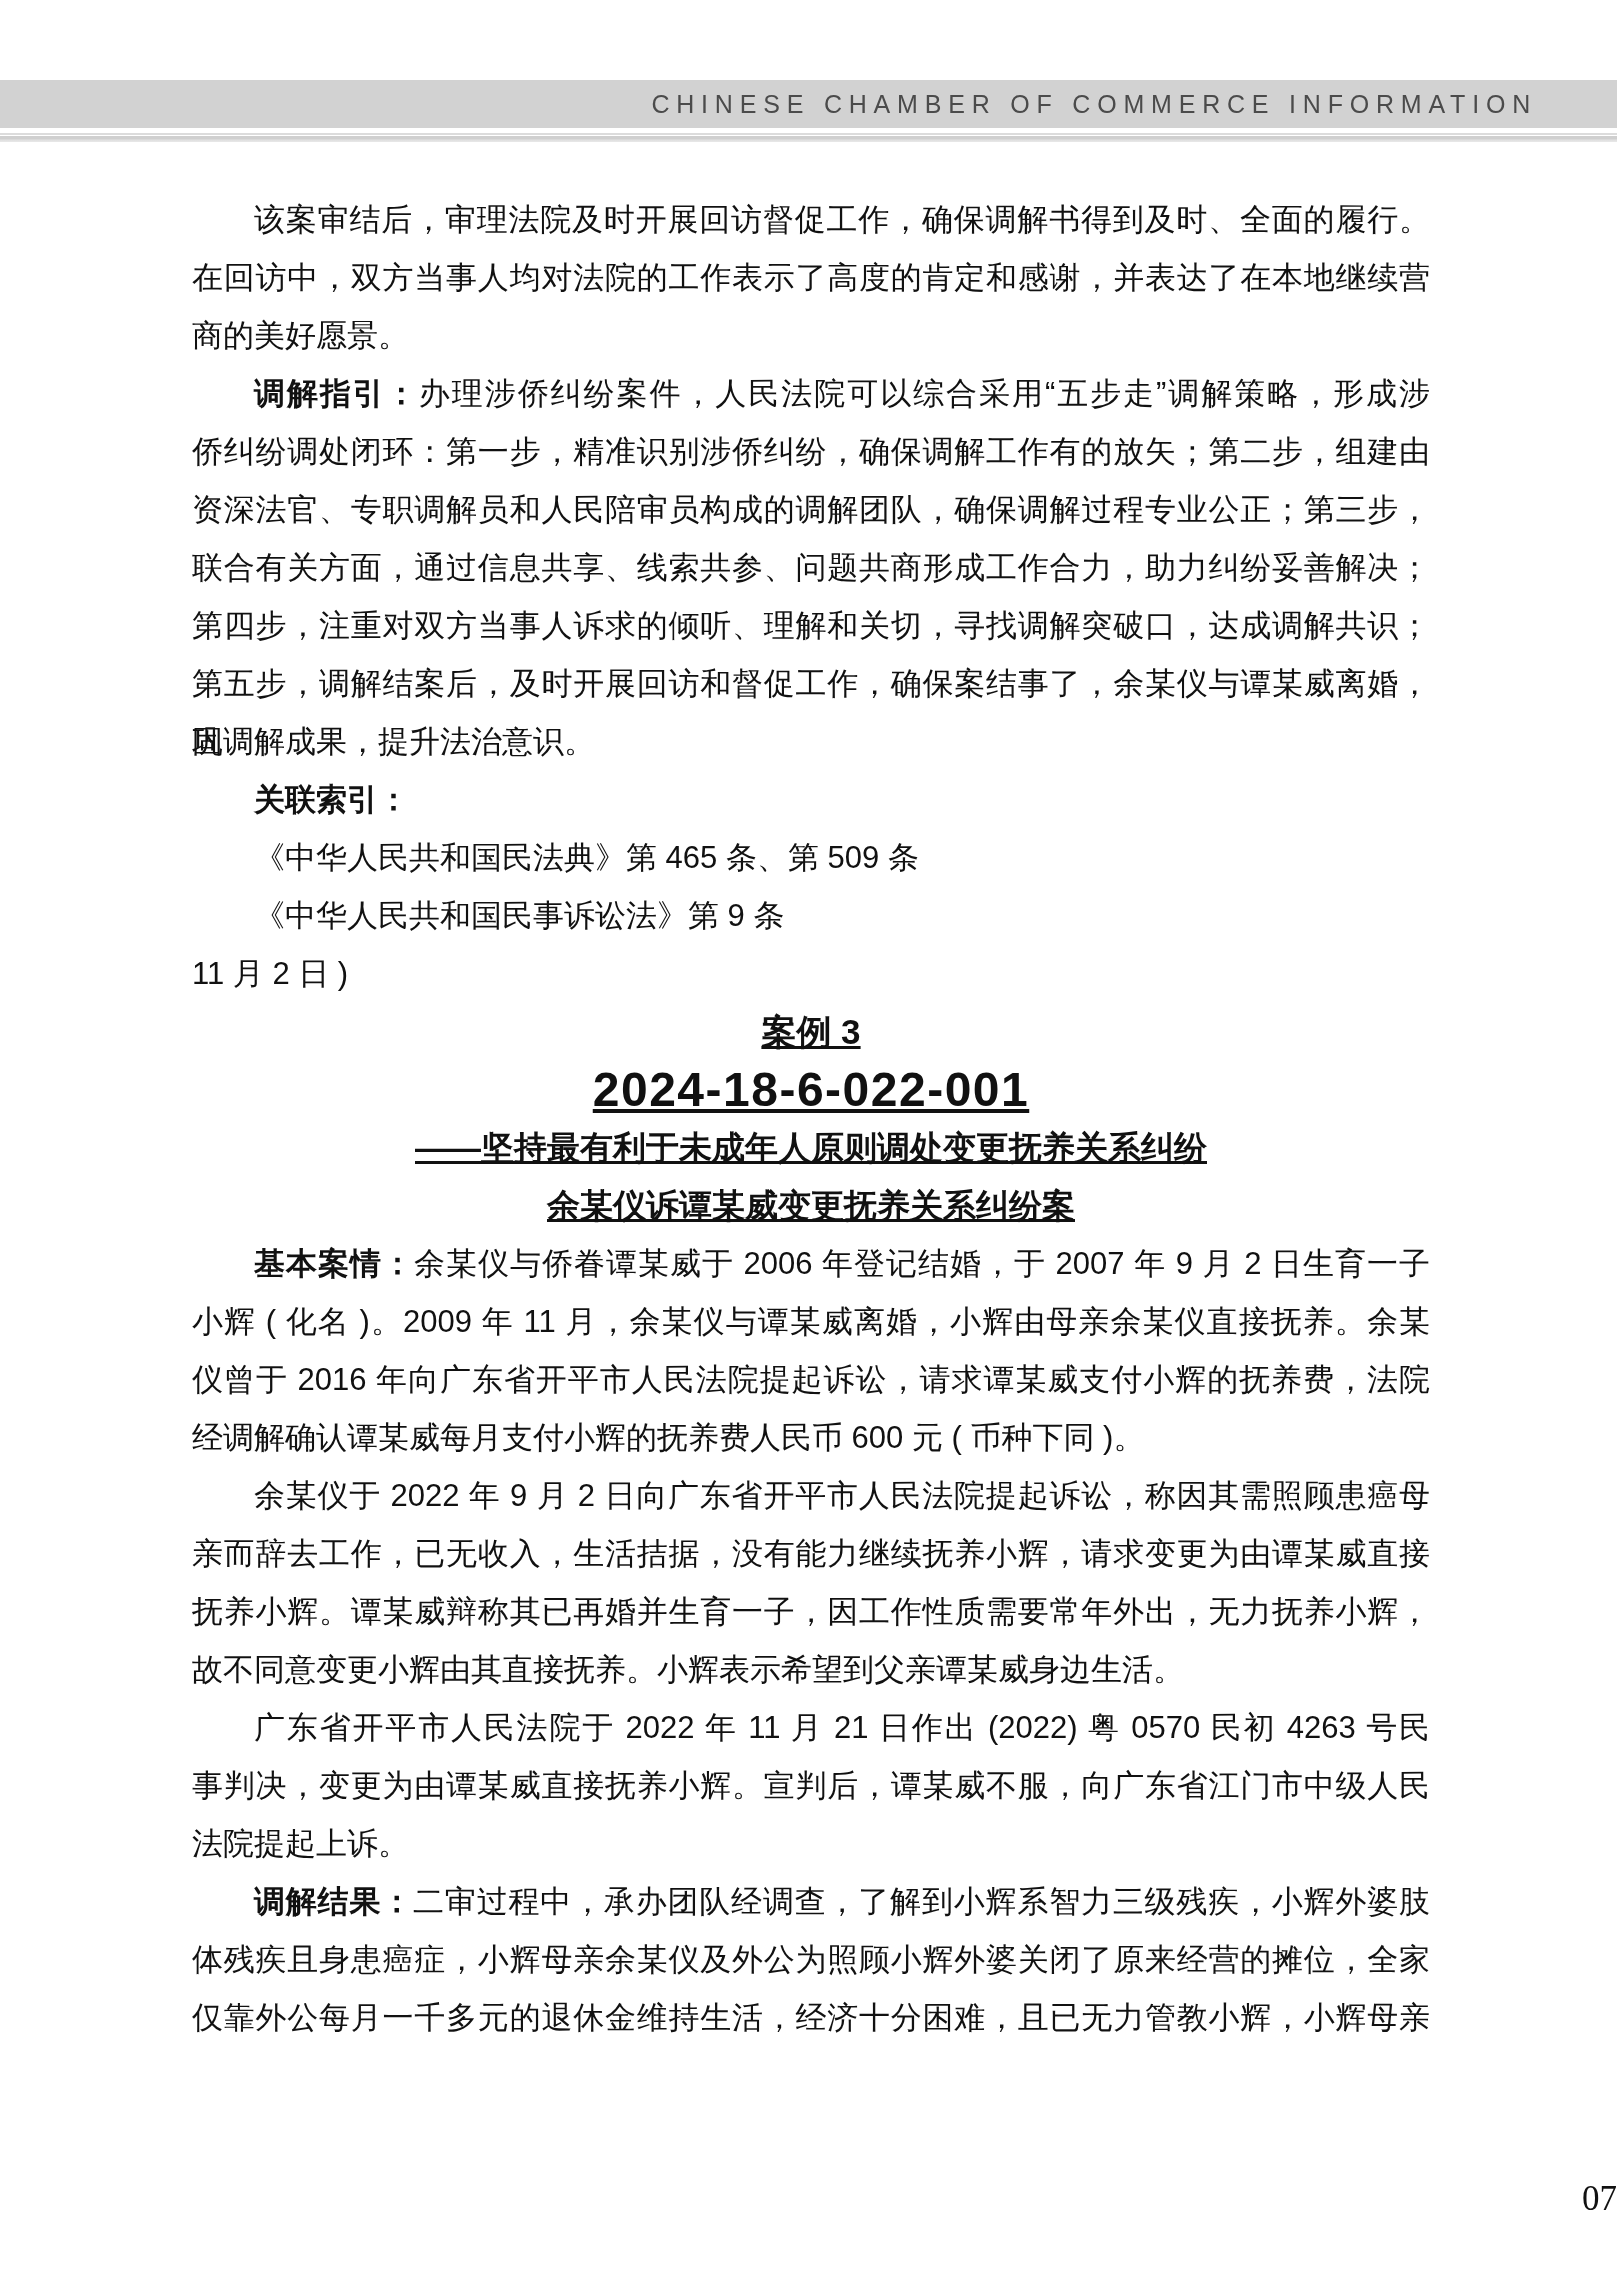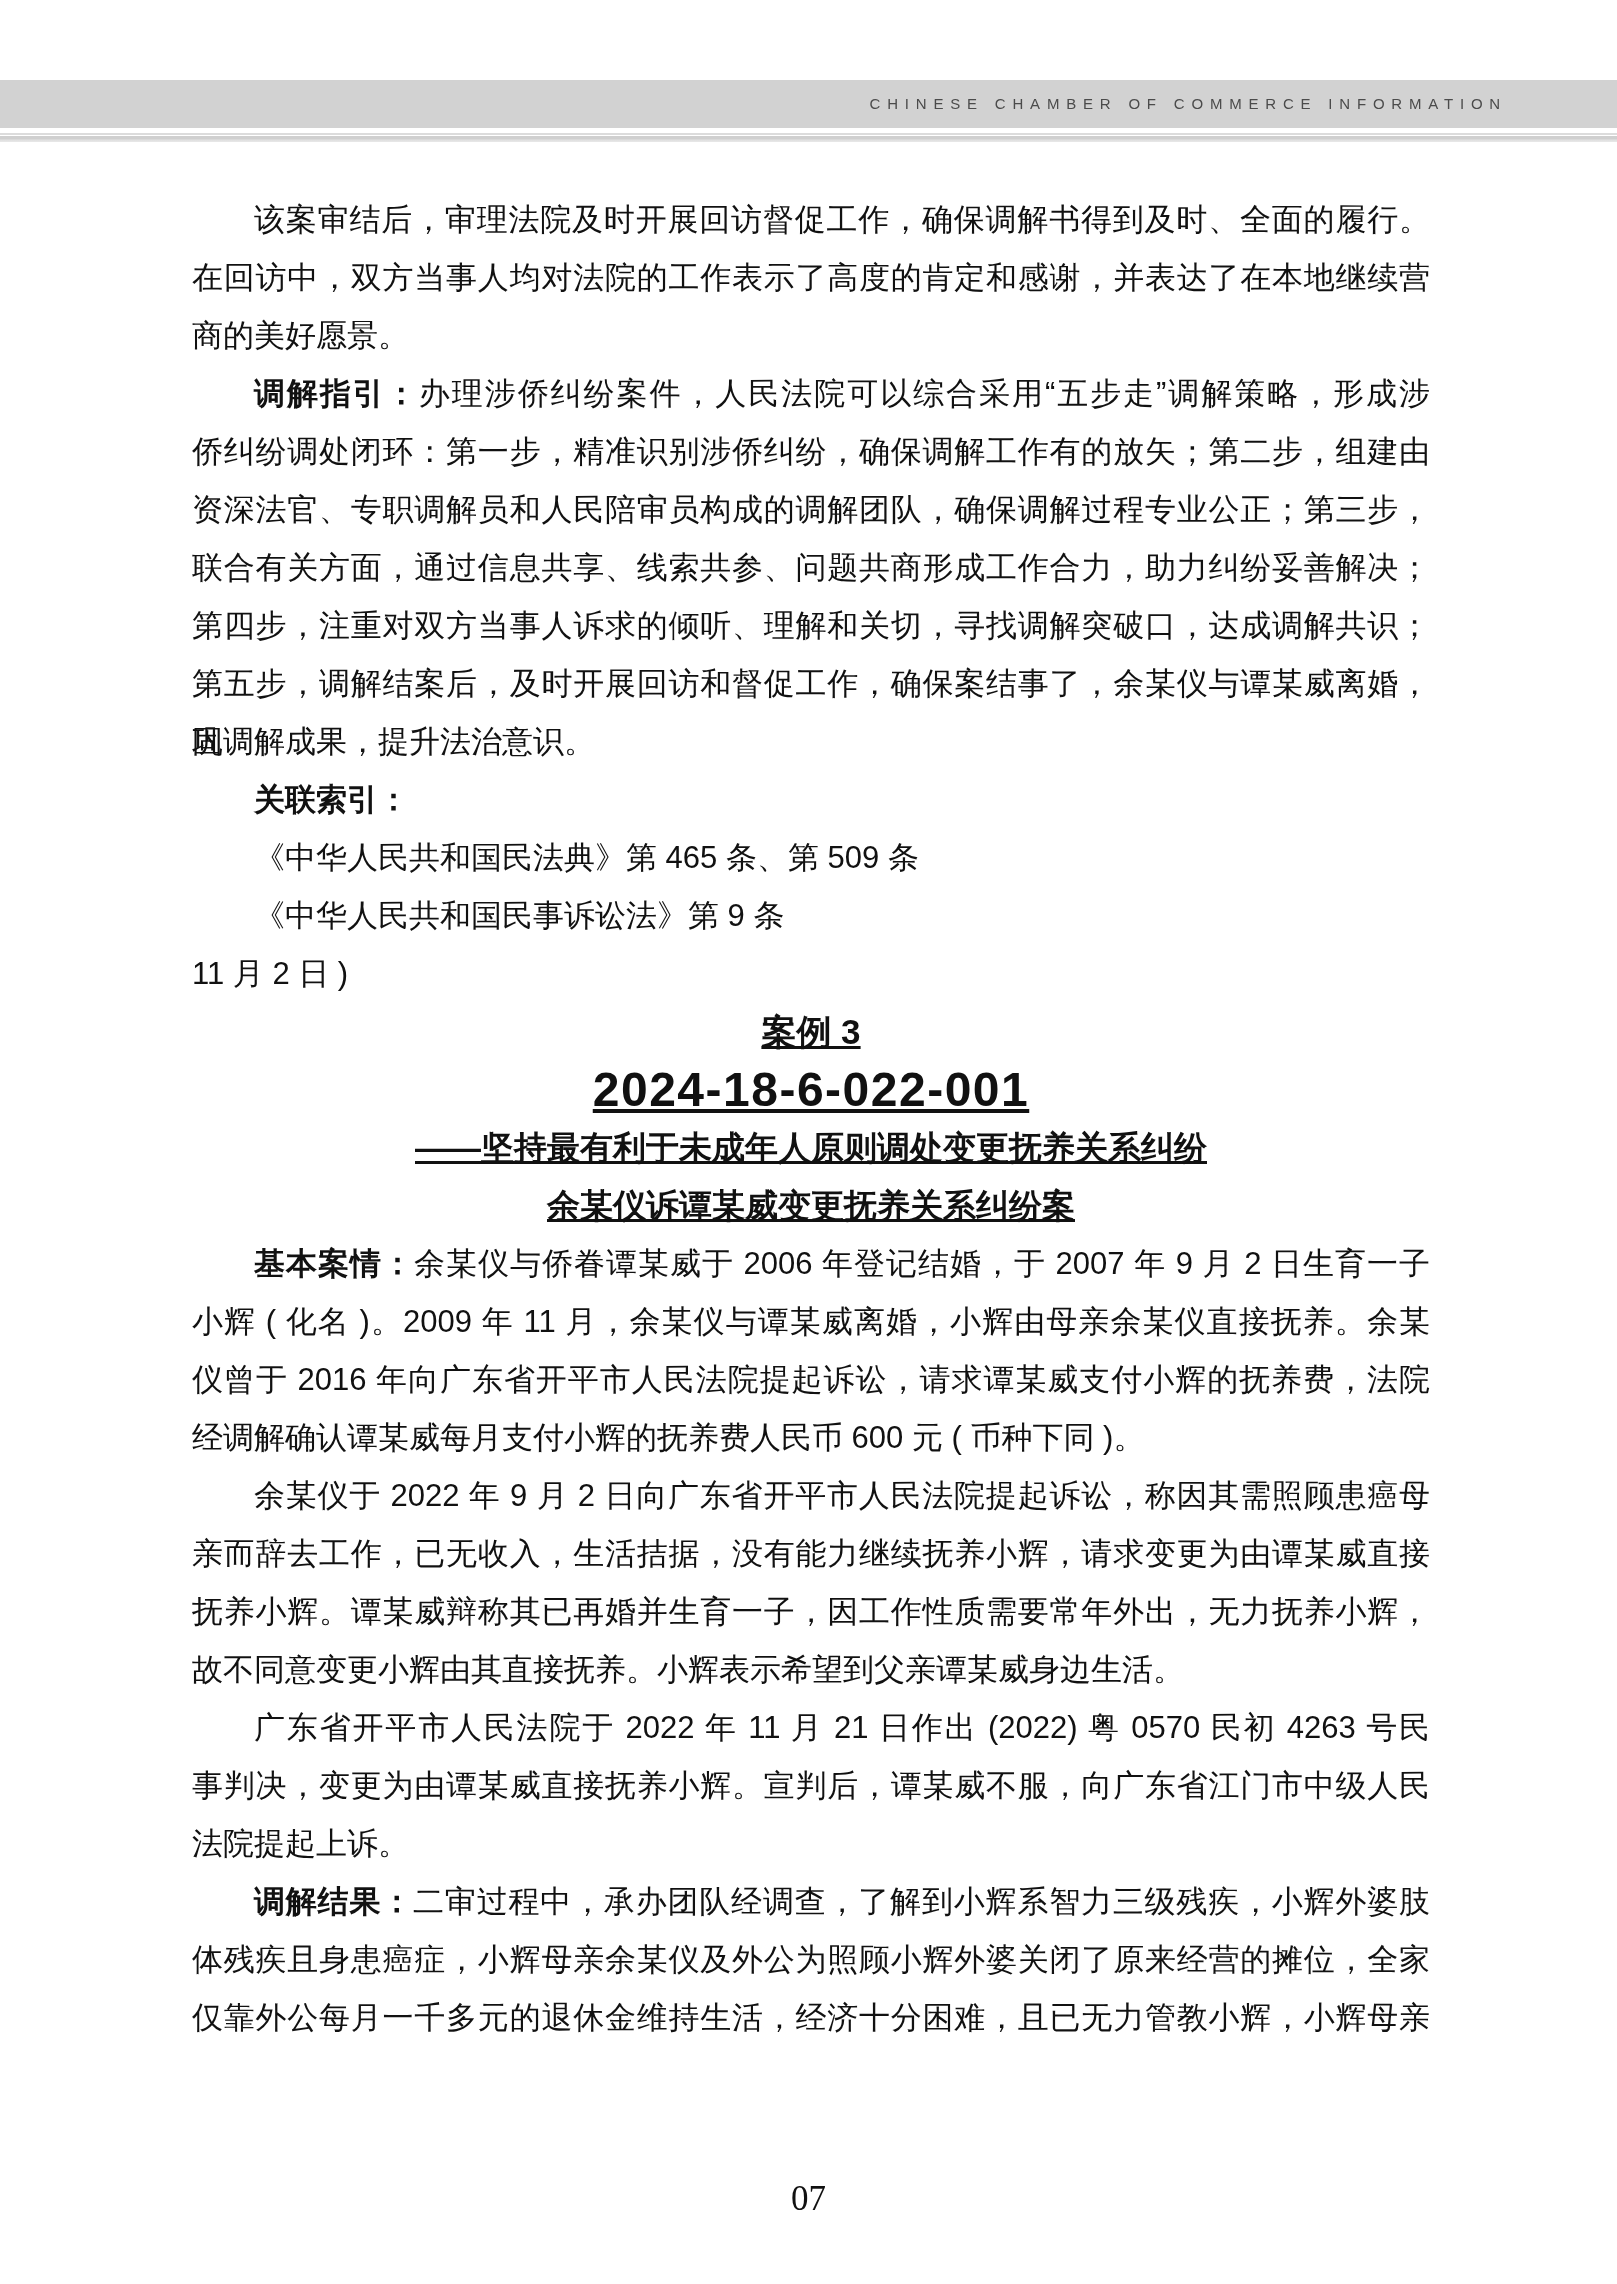--- a/index.html
+++ b/index.html
@@ -14,22 +14,22 @@
   
   .topbar{
     position:absolute;left:0;top:80px;
     width:1617px;height:48px;
     background:#d2d2d2;
   }
   .topbar .caption{
     display:block;
     height:44px;line-height:48px;
     text-align:right;
-    padding-right:110px;
-    font-size:15px;
+    padding-right:80px;
+    font-size:25px;
     letter-spacing:6.8px;
     color:#4b4b4b;
   }
   .stripes{
     position:absolute;left:0;top:133px;
     width:1617px;height:9px;
     background:linear-gradient(to bottom,
       #dcdcdc 0%, #dcdcdc 18%,
       #ffffff 20%, #ffffff 28%,
       #cfcfcf 30%, #cfcfcf 62%,
@@ -54,21 +54,21 @@
   .ind{text-indent:2em;}
   .s-case{font-size:35px;font-weight:bold;}
   .s-code{font-size:48px;font-weight:bold;letter-spacing:1.5px;}
   .s-title{font-size:33px;font-weight:bold;}
   .s-sub{font-size:33px;font-weight:bold;}
   .b{font-weight:bold;}
   
   .page-num{
     position:absolute;left:0;top:2180px;
     width:1617px;
-    text-align:center;
+    text-align:right;
     font-family:"Liberation Serif","DejaVu Serif",serif;
     font-size:35px;line-height:38px;
     color:#111111;
   }
 </style>
 </head>
 <body>
 
 <div class="page">
 

